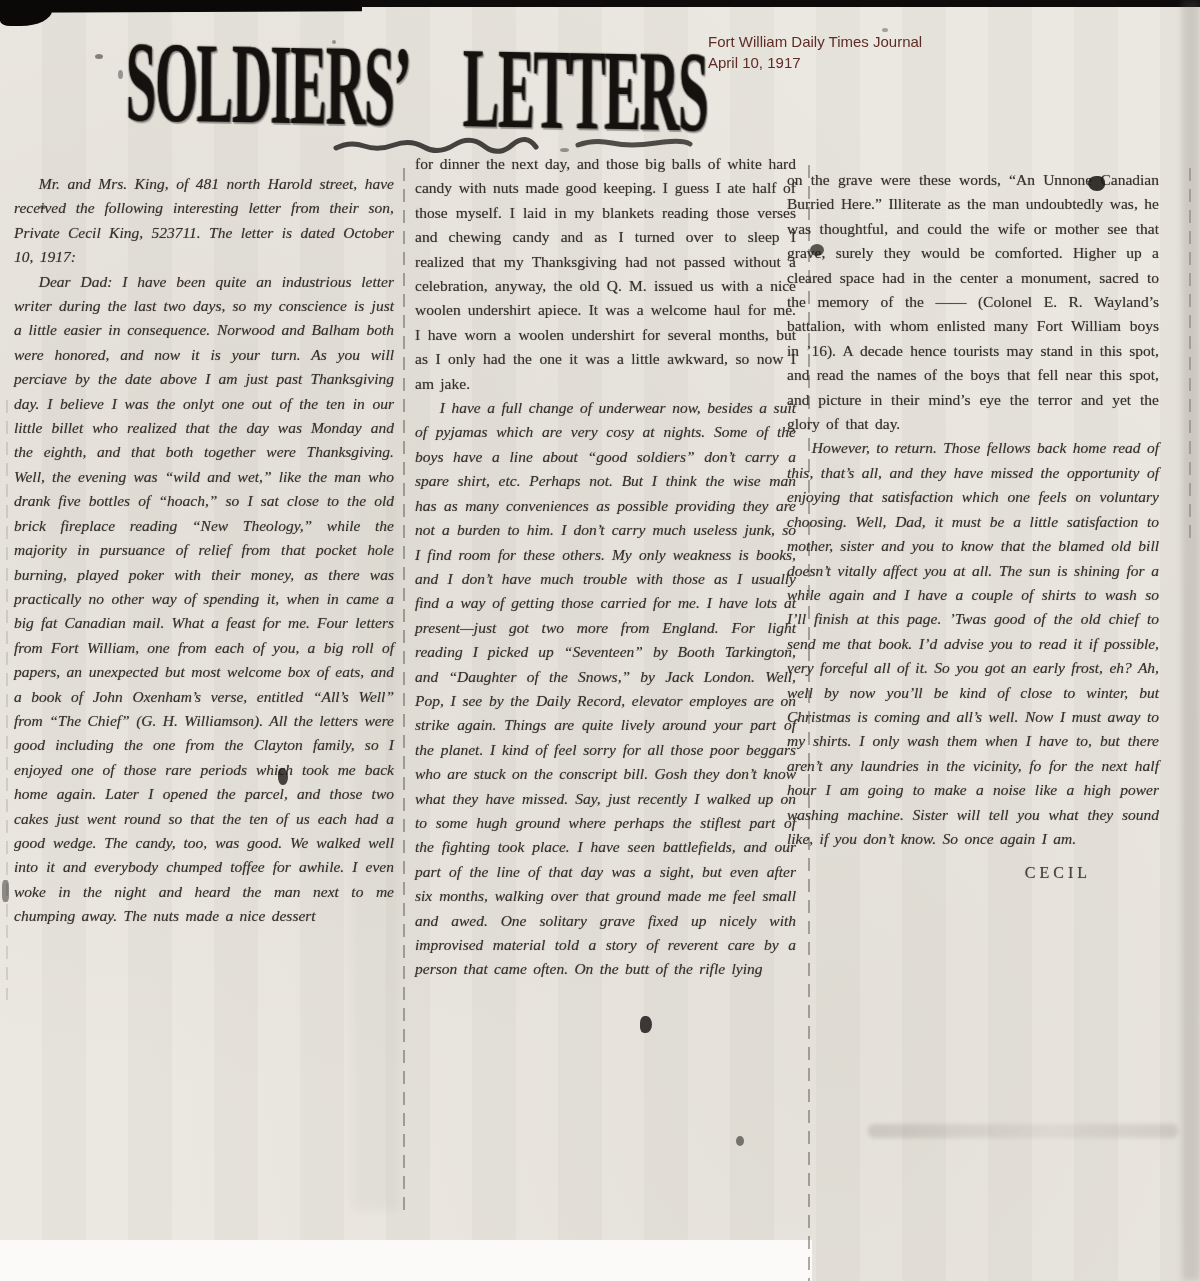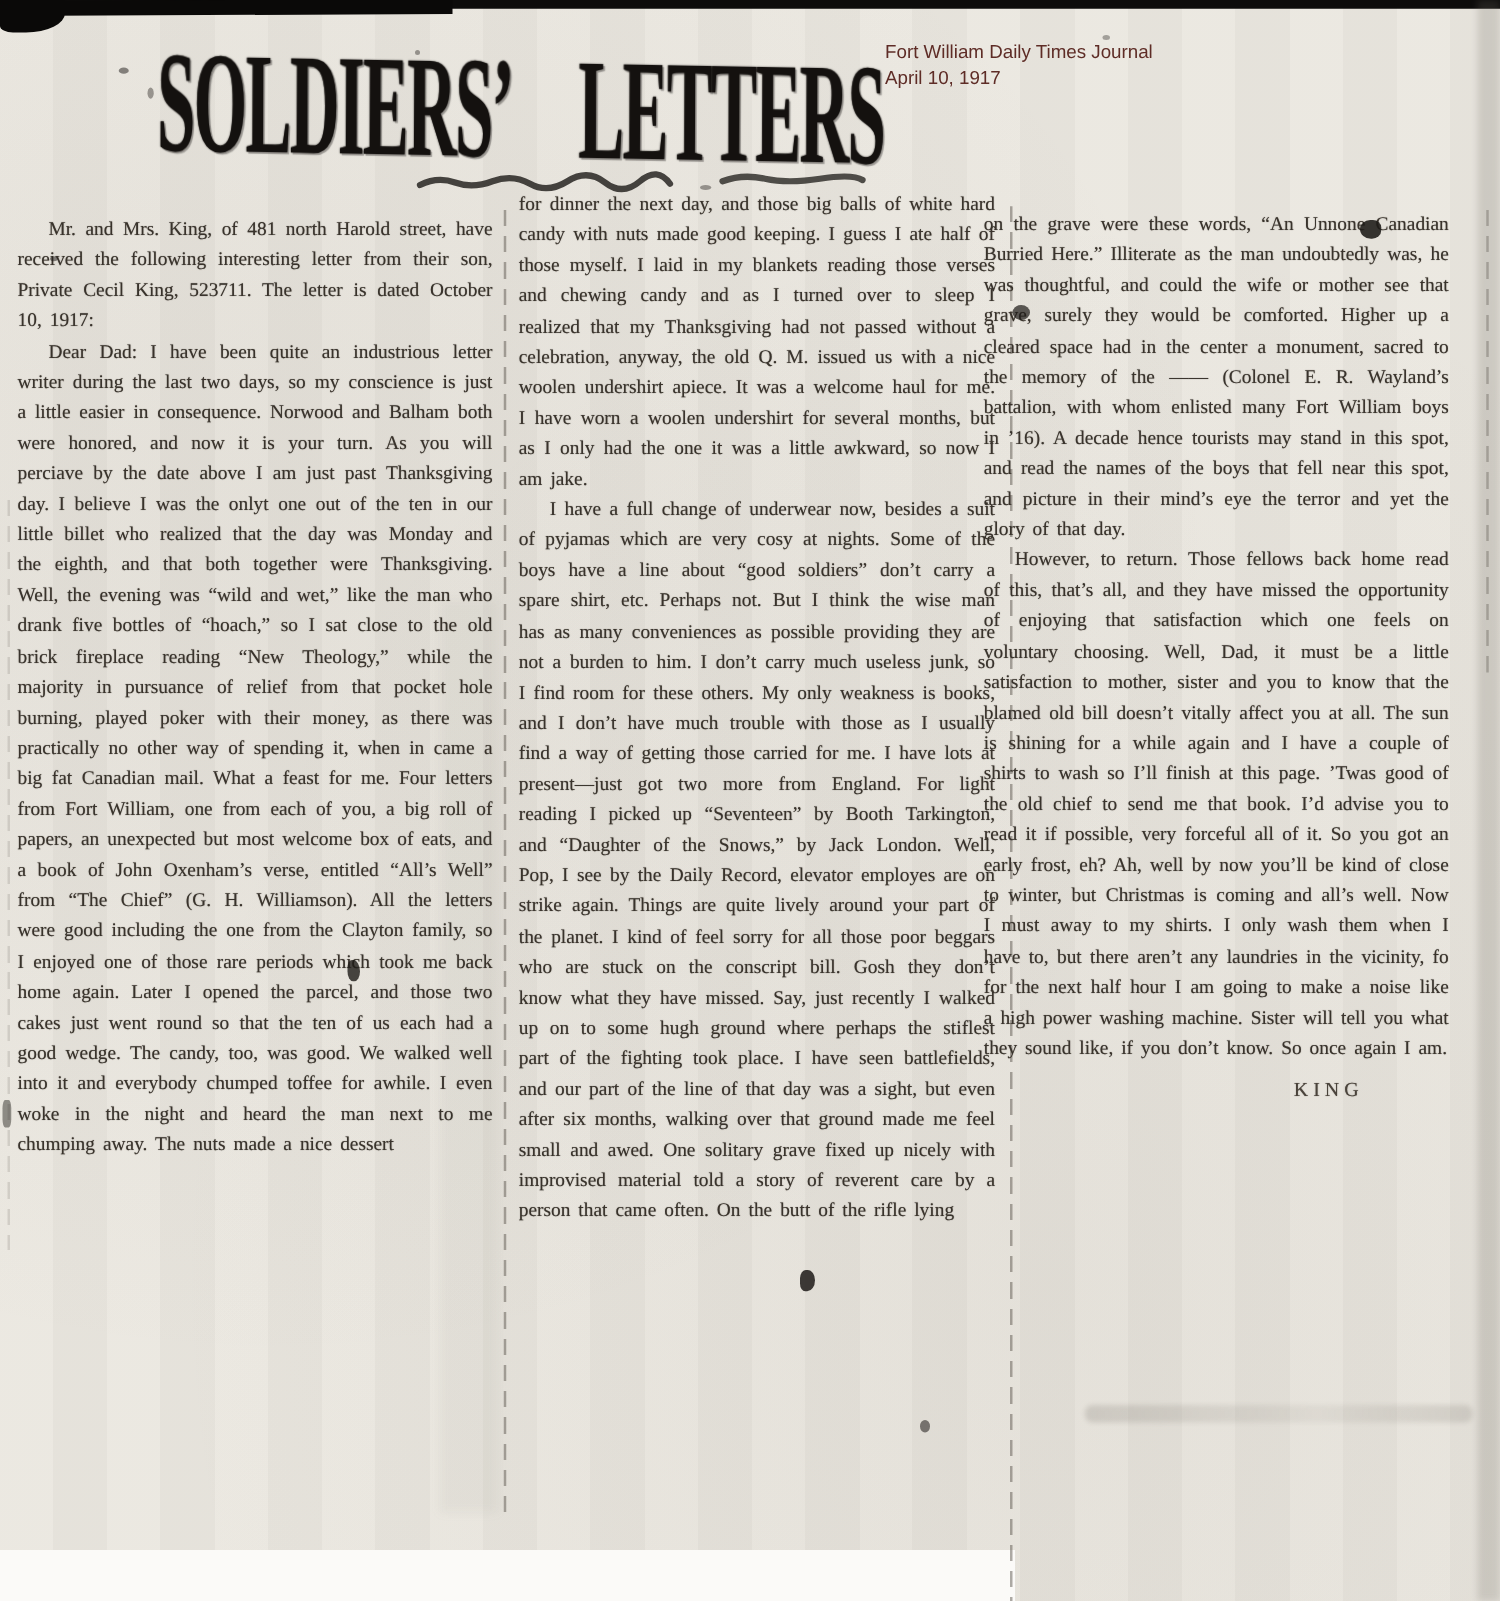--- a/index.html
+++ b/index.html
@@ -50,21 +50,21 @@
 
   .col{
     position:absolute; text-align:justify; color:#39332c;
     font-size:15.5px; line-height:24.4px; word-spacing:2.5px;
     text-shadow:0 0 0.9px rgba(57,51,44,0.6);
     filter:blur(0.28px);
   }
   #col1{ left:14px;  width:380px; top:172px; }
   #col2{ left:415px; width:381px; top:152px; }
   #col3{ left:787px; width:372px; top:168px; }
-  .col p.indent{ text-indent:1.6em; }
+  .col p.indent{ text-indent:1.6em;font-style:italic; }
   .letter-heading{
     text-align:center; font-size:16.5px; font-weight:bold;
     letter-spacing:3px; margin-bottom:7px; color:#453e36;
   }
   .signature{
     text-align:right; padding-right:68px; margin-top:10px;
     letter-spacing:4px; font-size:16px; color:#4a433b;
   }
   .faded-smudge{
     position:absolute; left:868px; top:1124px; width:310px; height:14px;
@@ -105,21 +105,21 @@
 </div>
 
 <div class="col" id="col2">
   <p>for dinner the next day, and those big balls of white hard candy with nuts made good keeping. I guess I ate half of those myself. I laid in my blankets reading those verses and chewing candy and as I turned over to sleep I realized that my Thanksgiving had not passed without a celebration, anyway, the old Q. M. issued us with a nice woolen undershirt apiece. It was a welcome haul for me. I have worn a woolen undershirt for several months, but as I only had the one it was a little awkward, so now I am jake.</p>
   <p class="indent">I have a full change of underwear now, besides a suit of pyjamas which are very cosy at nights. Some of the boys have a line about “good soldiers” don’t carry a spare shirt, etc. Perhaps not. But I think the wise man has as many conveniences as possible providing they are not a burden to him. I don’t carry much useless junk, so I find room for these others. My only weakness is books, and I don’t have much trouble with those as I usually find a way of getting those carried for me. I have lots at present—just got two more from England. For light reading I picked up “Seventeen” by Booth Tarkington, and “Daughter of the Snows,” by Jack London. Well, Pop, I see by the Daily Record, elevator employes are on strike again. Things are quite lively around your part of the planet. I kind of feel sorry for all those poor beggars who are stuck on the conscript bill. Gosh they don’t know what they have missed. Say, just recently I walked up on to some hugh ground where perhaps the stiflest part of the fighting took place. I have seen battlefields, and our part of the line of that day was a sight, but even after six months, walking over that ground made me feel small and awed. One solitary grave fixed up nicely with improvised material told a story of reverent care by a person that came often. On the butt of the rifle lying</p>
 </div>
 
 <div class="col" id="col3">
   <p>on the grave were these words, “An Unnone Canadian Burried Here.” Illiterate as the man undoubtedly was, he was thoughtful, and could the wife or mother see that grave, surely they would be comforted. Higher up a cleared space had in the center a monument, sacred to the memory of the —— (Colonel E. R. Wayland’s battalion, with whom enlisted many Fort William boys in ’16). A decade hence tourists may stand in this spot, and read the names of the boys that fell near this spot, and picture in their mind’s eye the terror and yet the glory of that day.</p>
   <p class="indent">However, to return. Those fellows back home read of this, that’s all, and they have missed the opportunity of enjoying that satisfaction which one feels on voluntary choosing. Well, Dad, it must be a little satisfaction to mother, sister and you to know that the blamed old bill doesn’t vitally affect you at all. The sun is shining for a while again and I have a couple of shirts to wash so I’ll finish at this page. ’Twas good of the old chief to send me that book. I’d advise you to read it if possible, very forceful all of it. So you got an early frost, eh? Ah, well by now you’ll be kind of close to winter, but Christmas is coming and all’s well. Now I must away to my shirts. I only wash them when I have to, but there aren’t any laundries in the vicinity, fo for the next half hour I am going to make a noise like a high power washing machine. Sister will tell you what they sound like, if you don’t know. So once again I am.</p>
-  <div class="signature">KING</div>
+  <div class="signature">CECIL</div>
 </div>
 
 <div class="faded-smudge"></div>
 
 <div class="speck" style="left:95px;top:54px;width:8px;height:5px;opacity:.5"></div>
 <div class="speck" style="left:118px;top:70px;width:5px;height:9px;opacity:.4"></div>
 <div class="speck" style="left:40px;top:205px;width:6px;height:4px;opacity:.5"></div>
 <div class="speck" style="left:332px;top:40px;width:4px;height:4px;opacity:.4"></div>
 <div class="speck" style="left:278px;top:768px;width:10px;height:17px;opacity:.8;border-radius:40% 60% 50% 50%"></div>
 <div class="speck" style="left:640px;top:1016px;width:12px;height:17px;opacity:.85;border-radius:45% 55% 60% 40%"></div>

